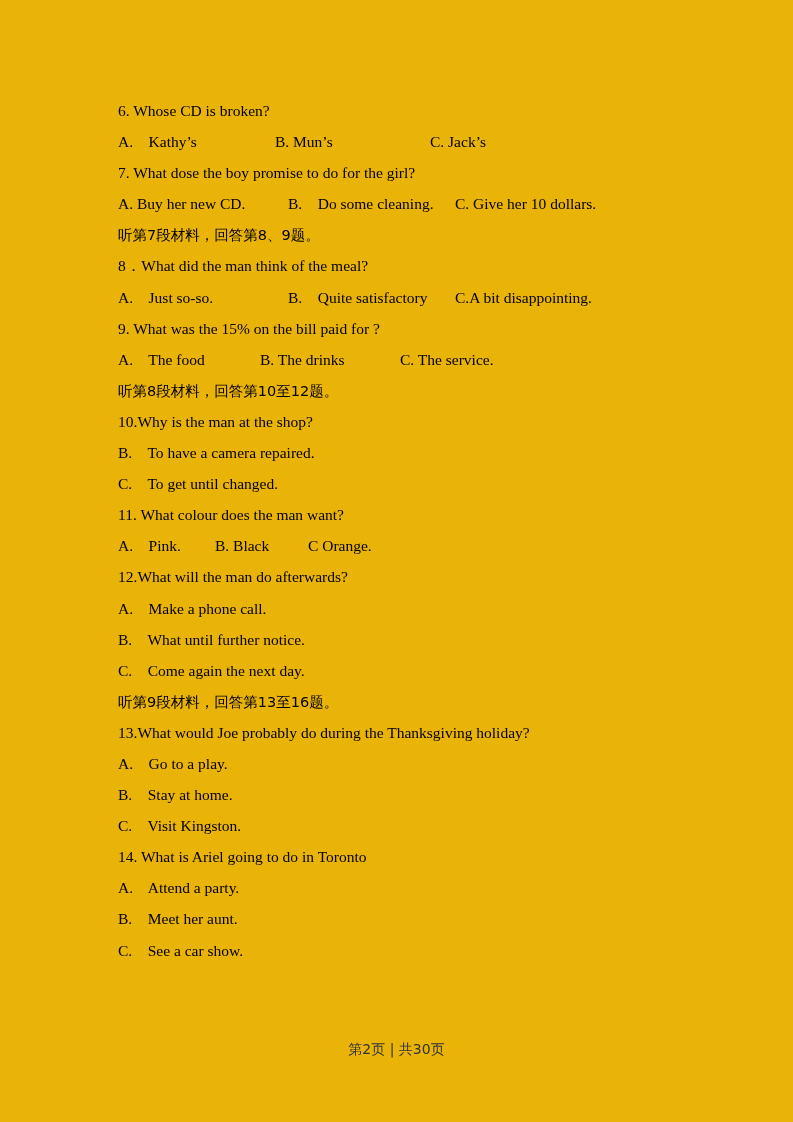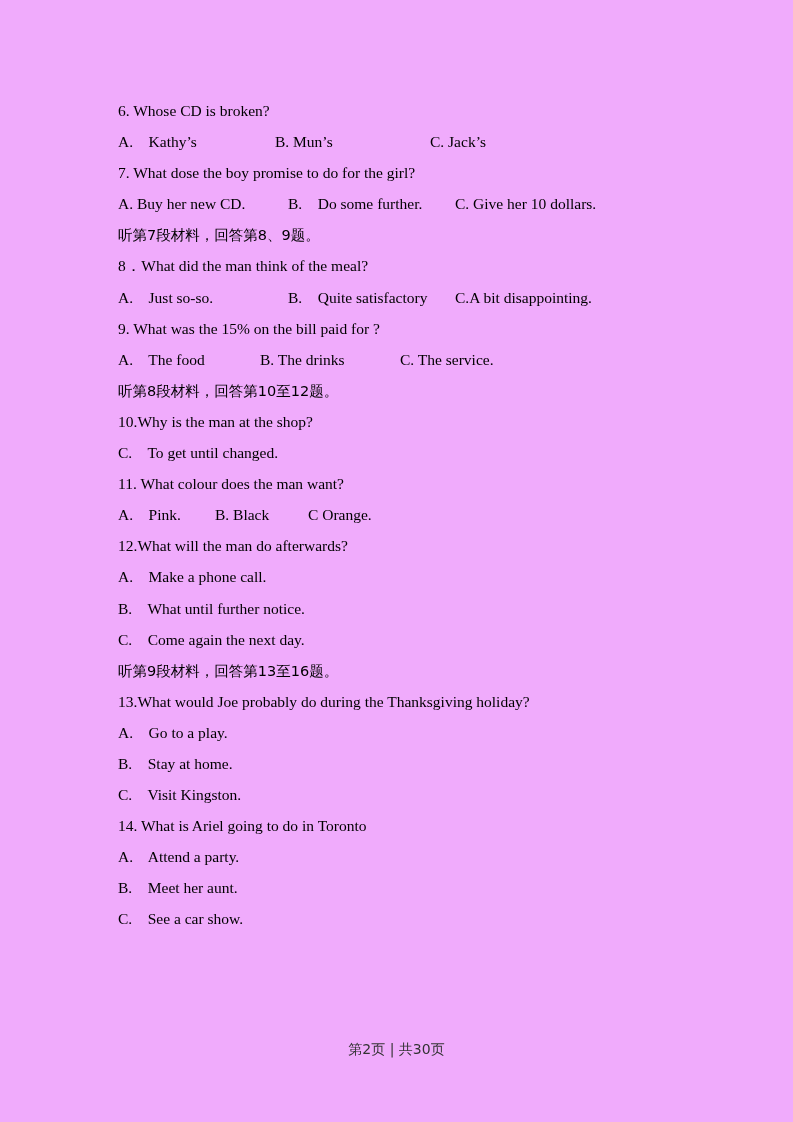--- a/index.html
+++ b/index.html
@@ -4,21 +4,21 @@
 <style>
   html, body {
     margin: 0;
     padding: 0;
     background: #ffffff;
   }
   .page {
     position: relative;
     width: 793px;
     height: 1122px;
-    background: #f0abfc;
+    background: #eab308;
     overflow: hidden;
     font-family: "Liberation Serif", "DejaVu Serif", serif;
     color: #000000;
   }
   .content {
     position: absolute;
     top: 101px;
     left: 118px;
     right: 40px;
   }
@@ -60,21 +60,21 @@
       <div class="line options">
         <span class="seg" style="left: 0px;">A.    Kathy’s</span>
         <span class="seg" style="left: 157px;">B. Mun’s</span>
         <span class="seg" style="left: 312px;">C. Jack’s</span>
       </div>
       <div class="line question">
         <span class="seg" style="left: 0px;">7. What dose the boy promise to do for the girl?</span>
       </div>
       <div class="line options">
         <span class="seg" style="left: 0px;">A. Buy her new CD.</span>
-        <span class="seg" style="left: 170px;">B.    Do some further.</span>
+        <span class="seg" style="left: 170px;">B.    Do some cleaning.</span>
         <span class="seg" style="left: 337px;">C. Give her 10 dollars.</span>
       </div>
       <div class="line instruction">
         <span class="seg" style="left: 0px;">听第7段材料，回答第8、9题。</span>
       </div>
       <div class="line question">
         <span class="seg" style="left: 0px;">8．What did the man think of the meal?</span>
       </div>
       <div class="line options">
         <span class="seg" style="left: 0px;">A.    Just so-so.</span>
@@ -87,20 +87,23 @@
       <div class="line options">
         <span class="seg" style="left: 0px;">A.    The food</span>
         <span class="seg" style="left: 142px;">B. The drinks</span>
         <span class="seg" style="left: 282px; text-align: right;">C. The service.</span>
       </div>
       <div class="line instruction">
         <span class="seg" style="left: 0px;">听第8段材料，回答第10至12题。</span>
       </div>
       <div class="line question">
         <span class="seg" style="left: 0px;">10.Why is the man at the shop?</span>
+      </div>
+      <div class="line options">
+        <span class="seg" style="left: 0px;">B.    To have a camera repaired.</span>
       </div>
       <div class="line options">
         <span class="seg" style="left: 0px;">C.    To get until changed.</span>
       </div>
       <div class="line question">
         <span class="seg" style="left: 0px;">11. What colour does the man want?</span>
       </div>
       <div class="line options">
         <span class="seg" style="left: 0px;">A.    Pink.</span>
         <span class="seg" style="left: 97px;">B. Black</span>

